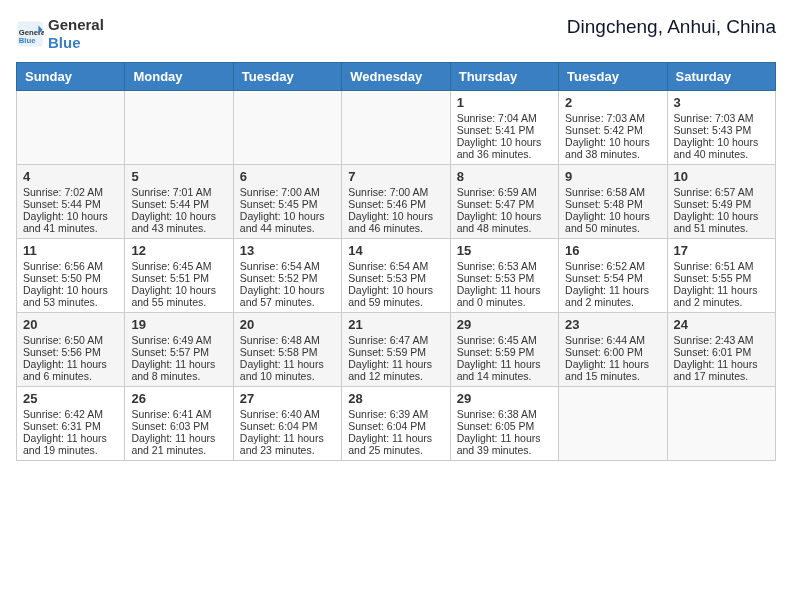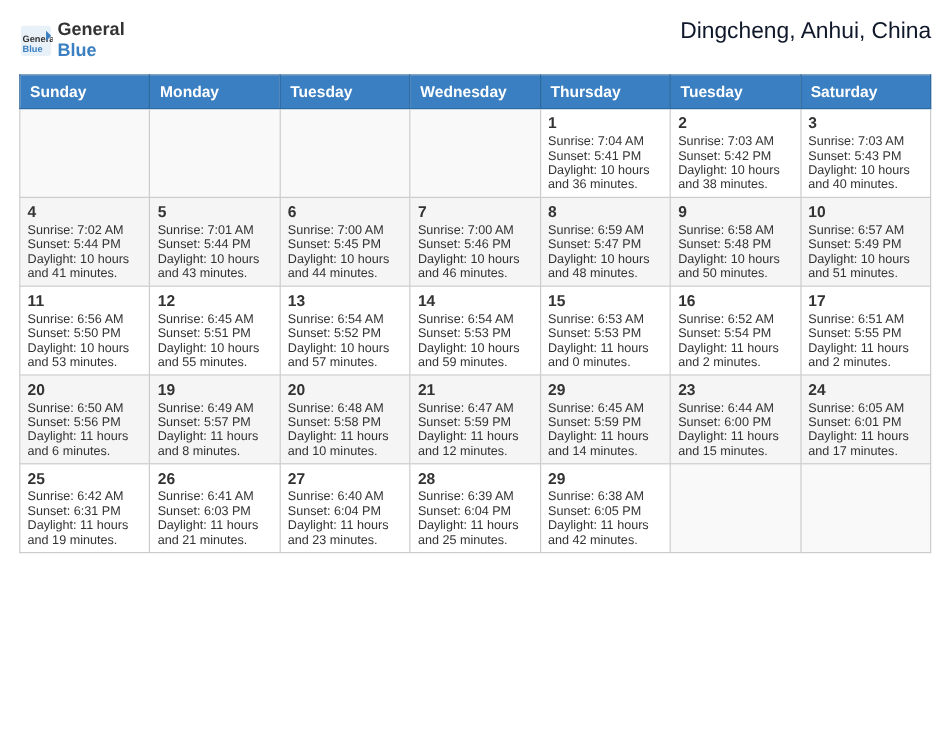--- a/index.html
+++ b/index.html
@@ -279,21 +279,21 @@
         </td>
         <td>
           <span class="day-number">23</span>
           <div>Sunrise: 6:44 AM</div>
           <div>Sunset: 6:00 PM</div>
           <div>Daylight: 11 hours</div>
           <div>and 15 minutes.</div>
         </td>
         <td>
           <span class="day-number">24</span>
-          <div>Sunrise: 6:05 AM</div>
+          <div>Sunrise: 2:43 AM</div>
           <div>Sunset: 6:01 PM</div>
           <div>Daylight: 11 hours</div>
           <div>and 17 minutes.</div>
         </td>
       </tr>
       <tr>
         <td>
           <span class="day-number">25</span>
           <div>Sunrise: 6:42 AM</div>
           <div>Sunset: 6:31 PM</div>
@@ -319,19 +319,19 @@
           <div>Sunrise: 6:39 AM</div>
           <div>Sunset: 6:04 PM</div>
           <div>Daylight: 11 hours</div>
           <div>and 25 minutes.</div>
         </td>
         <td>
           <span class="day-number">29</span>
           <div>Sunrise: 6:38 AM</div>
           <div>Sunset: 6:05 PM</div>
           <div>Daylight: 11 hours</div>
-          <div>and 42 minutes.</div>
+          <div>and 39 minutes.</div>
         </td>
         <td class="empty-cell"></td>
         <td class="empty-cell"></td>
       </tr>
     </tbody>
 </table>
 
 </body></html>

